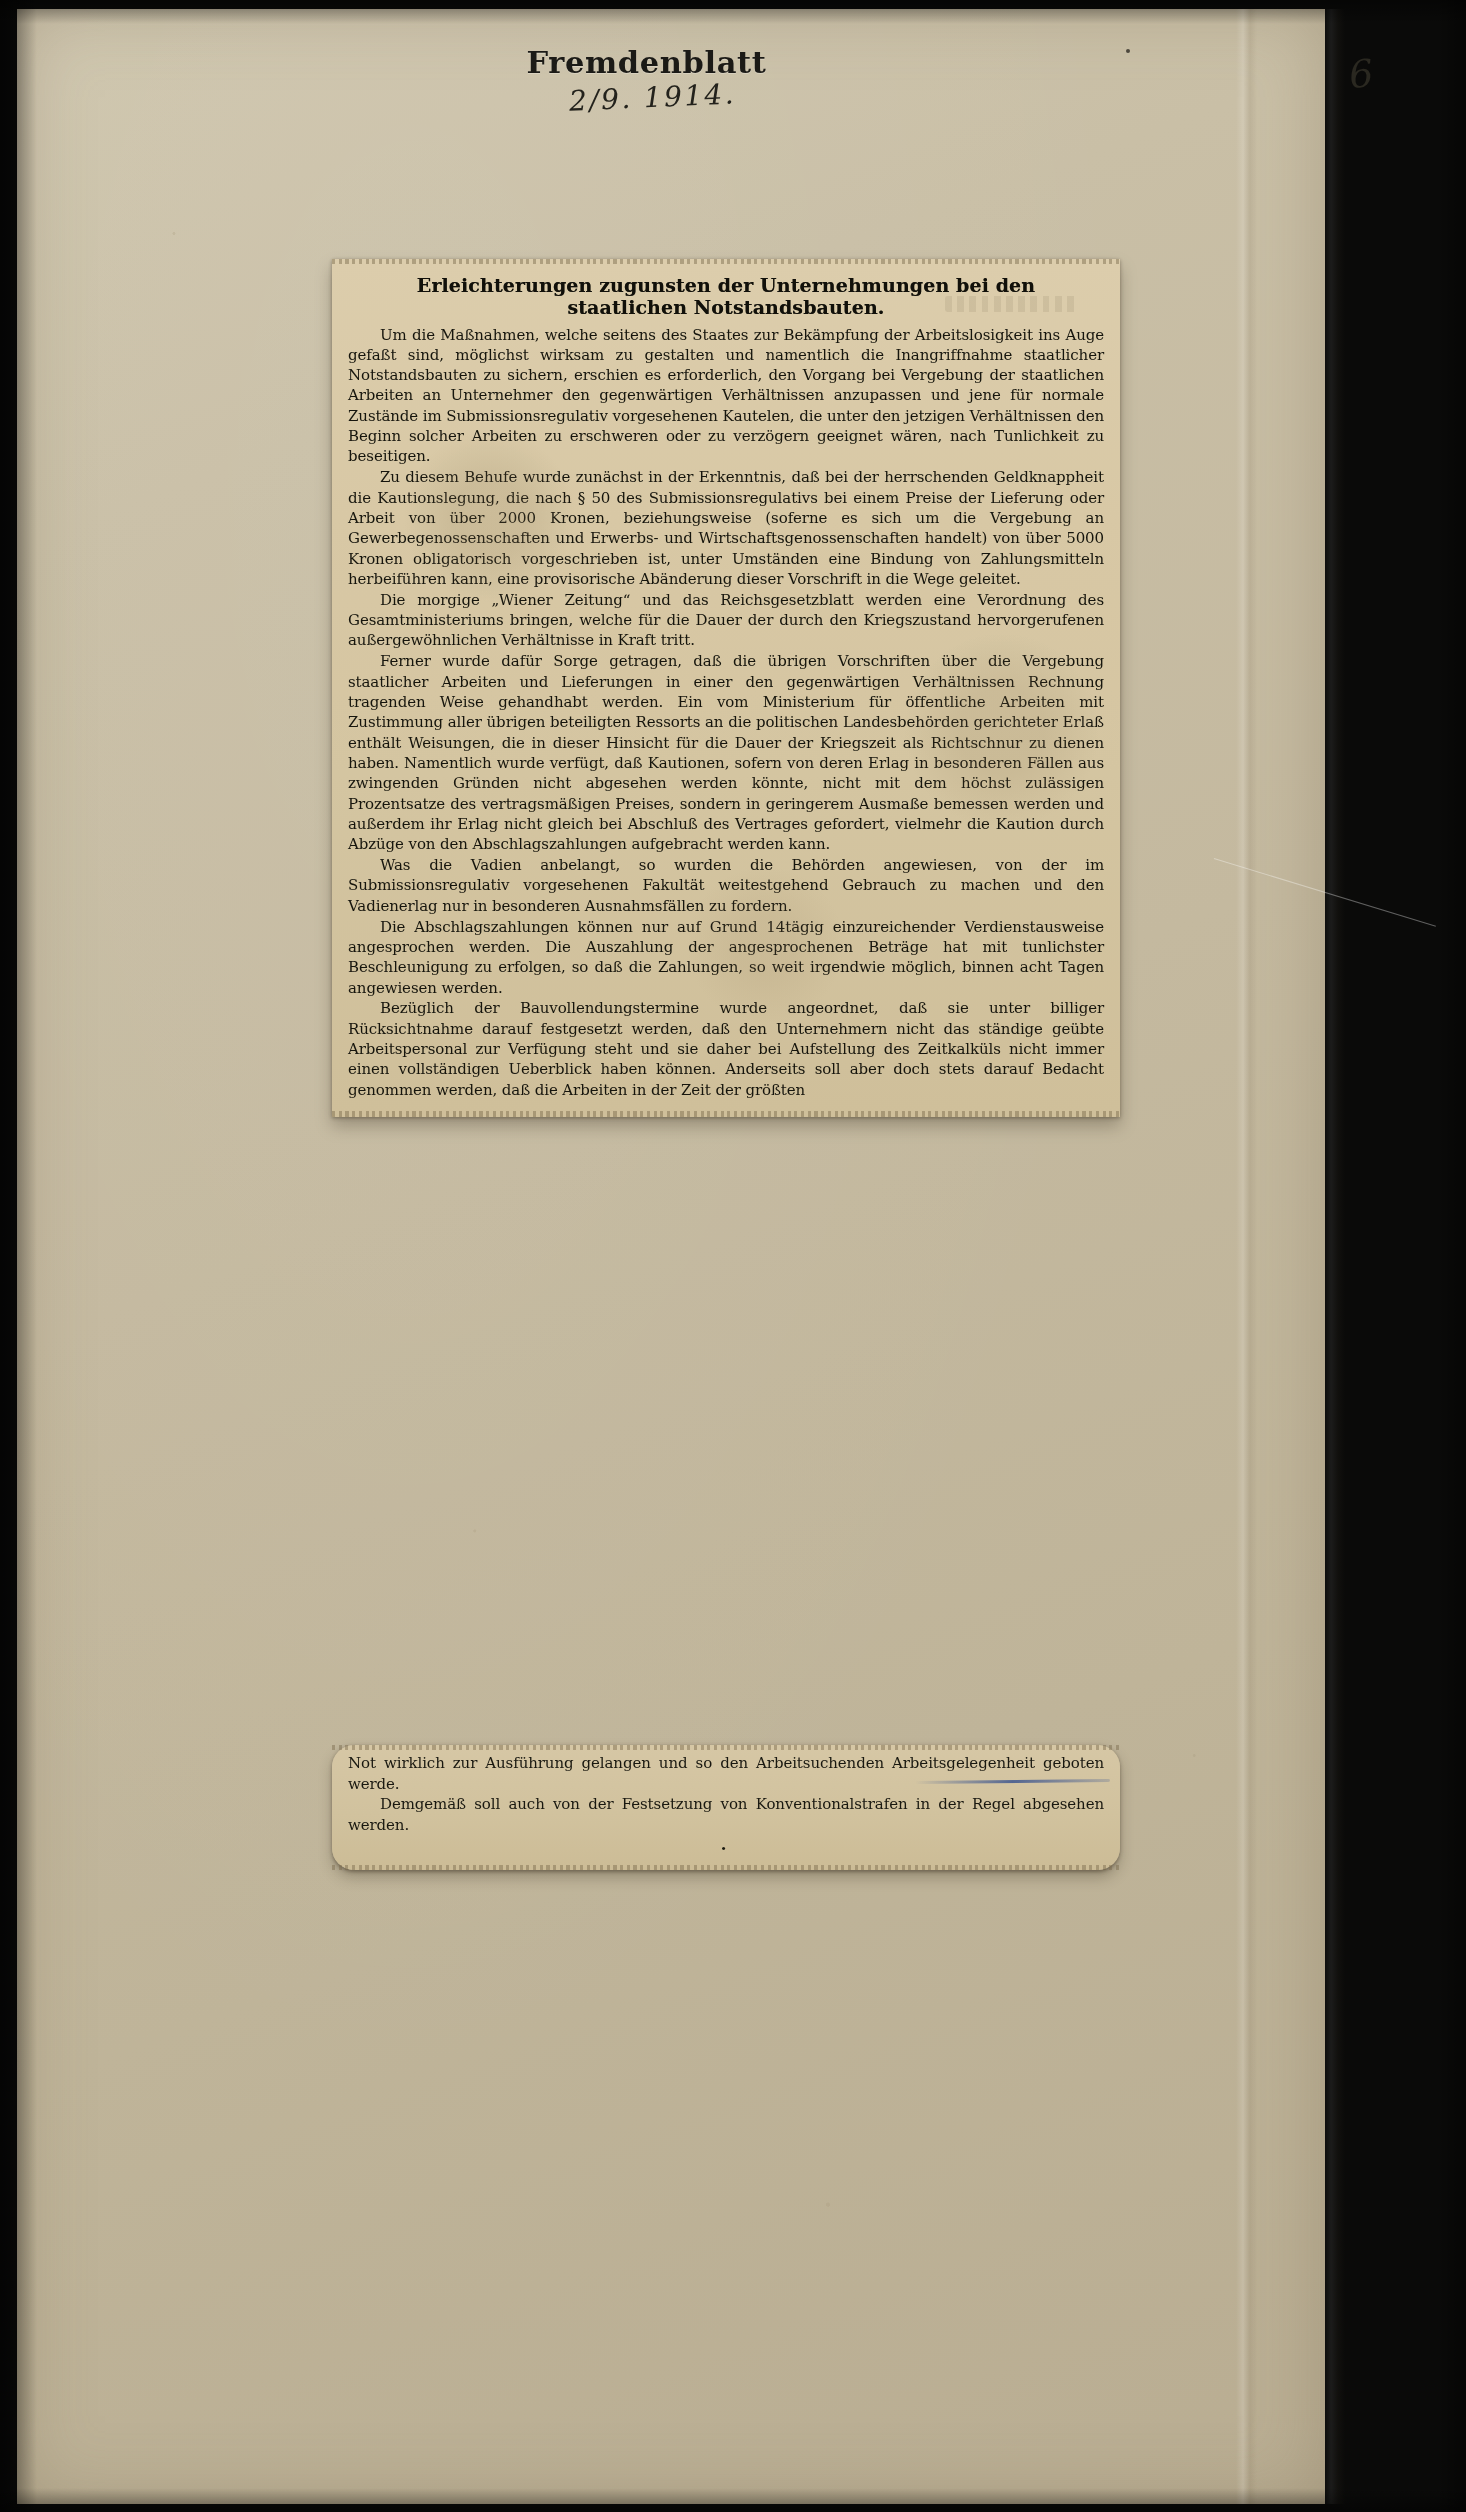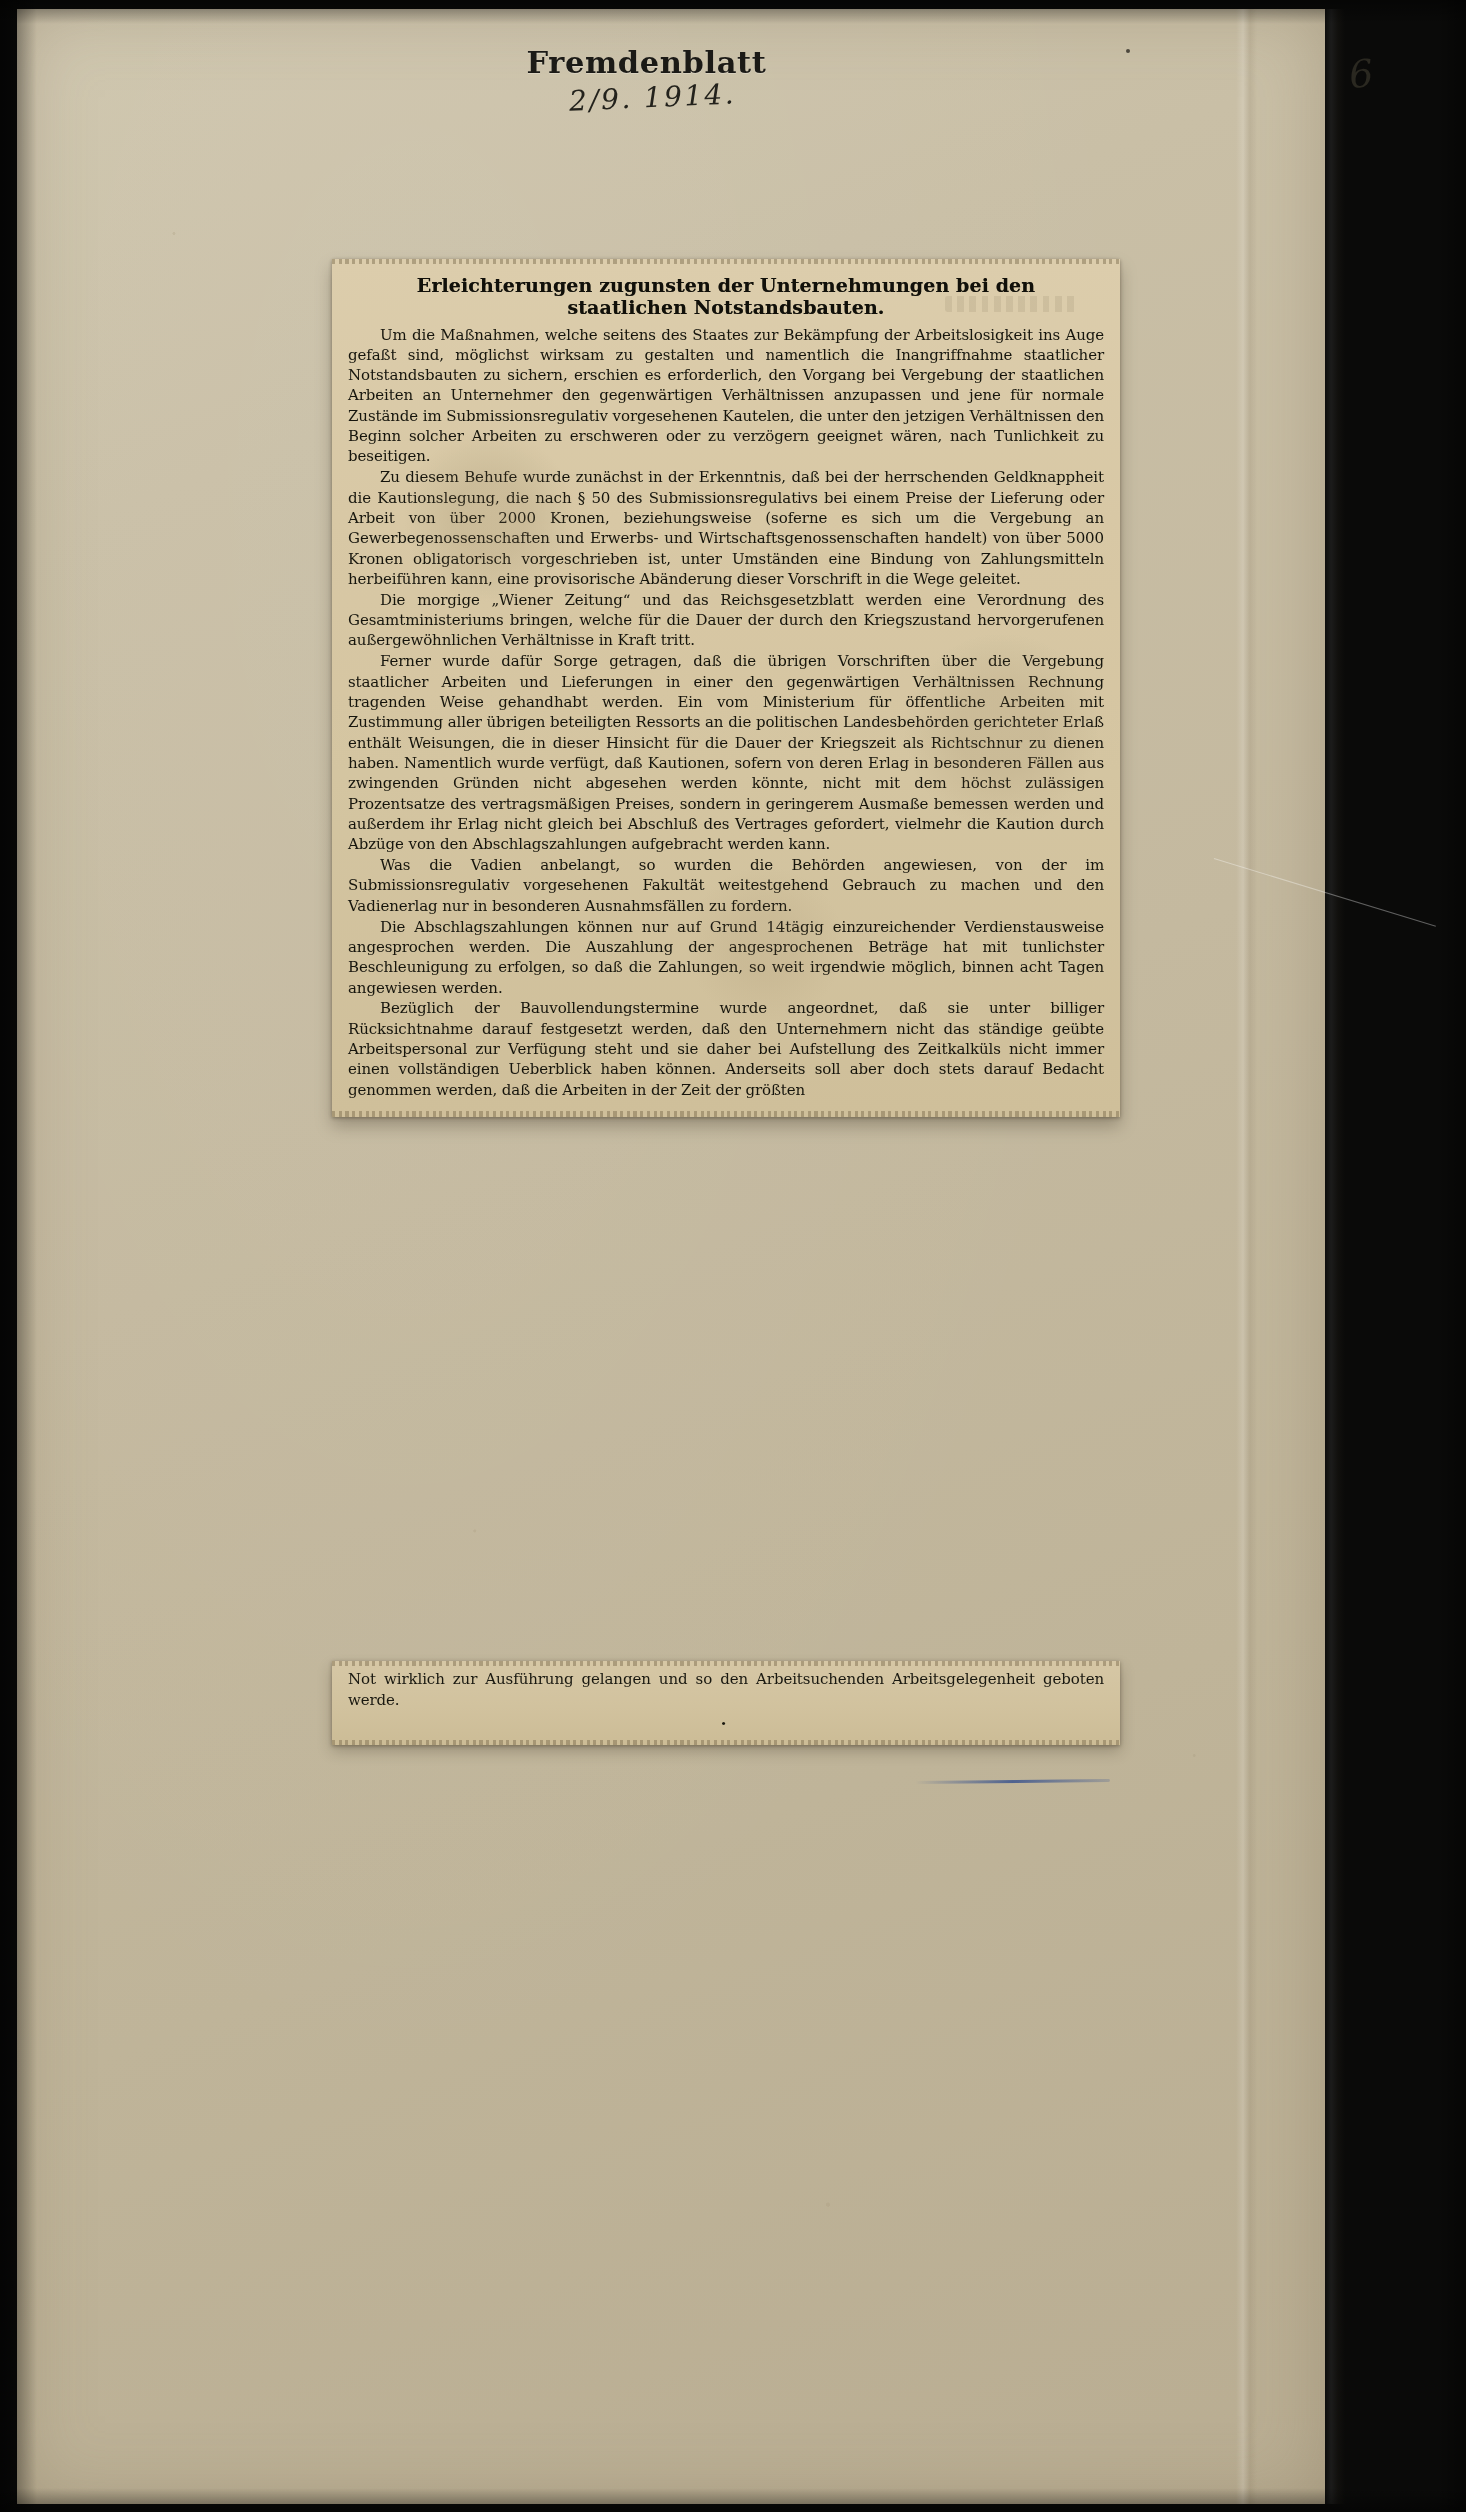--- a/index.html
+++ b/index.html
@@ -172,28 +172,29 @@
   }
   .clip-body p {
     margin: 0 0 0.6px 0;
     text-indent: 32px;
   }
 
   
   .clipping2 {
     position: absolute;
     left: 315px;
-    top: 1652px;
+    top: 1736px;
     width: 788px;
     background: linear-gradient(180deg, #d6c7a5 0%, #d1c29e 55%, #ccbc96 100%);
     box-shadow:
       0 1.2px 3.7px rgba(60,48,30,.45),
       0 7.3px 13.4px rgba(40,32,20,.25);
     padding: 8.6px 16px 14.7px 16px;
     box-sizing: border-box;
+    border-radius: 22px;
   }
   .clipping2 .clip-body p { text-indent: 32px; }
   .clipping2 .clip-body p.noindent { text-indent: 0; }
 
   .clip-endmark {
     text-align: center;
     font-size: 13.4px;
     line-height: 1;
     color: #1a1910;
     margin-top: 7.3px;
@@ -286,20 +287,21 @@
       <div class="tear bottom"></div>
     </div>
 
     <div class="smudge"></div>
 
     <div class="clipping2">
       <div class="tear top"></div>
 
       <div class="clip-body">
         <p class="noindent">Not wirklich zur Ausführung gelangen und so den Arbeitsuchenden Arbeitsgelegenheit geboten werde.</p>
+        <p>Demgemäß soll auch von der Festsetzung von Konventionalstrafen in der Regel abgesehen werden.</p>
       </div>
 
       <div class="clip-endmark">•</div>
 
       <div class="tear bottom"></div>
     </div>
 
     <div class="blue-line"></div>
 
   </div>

